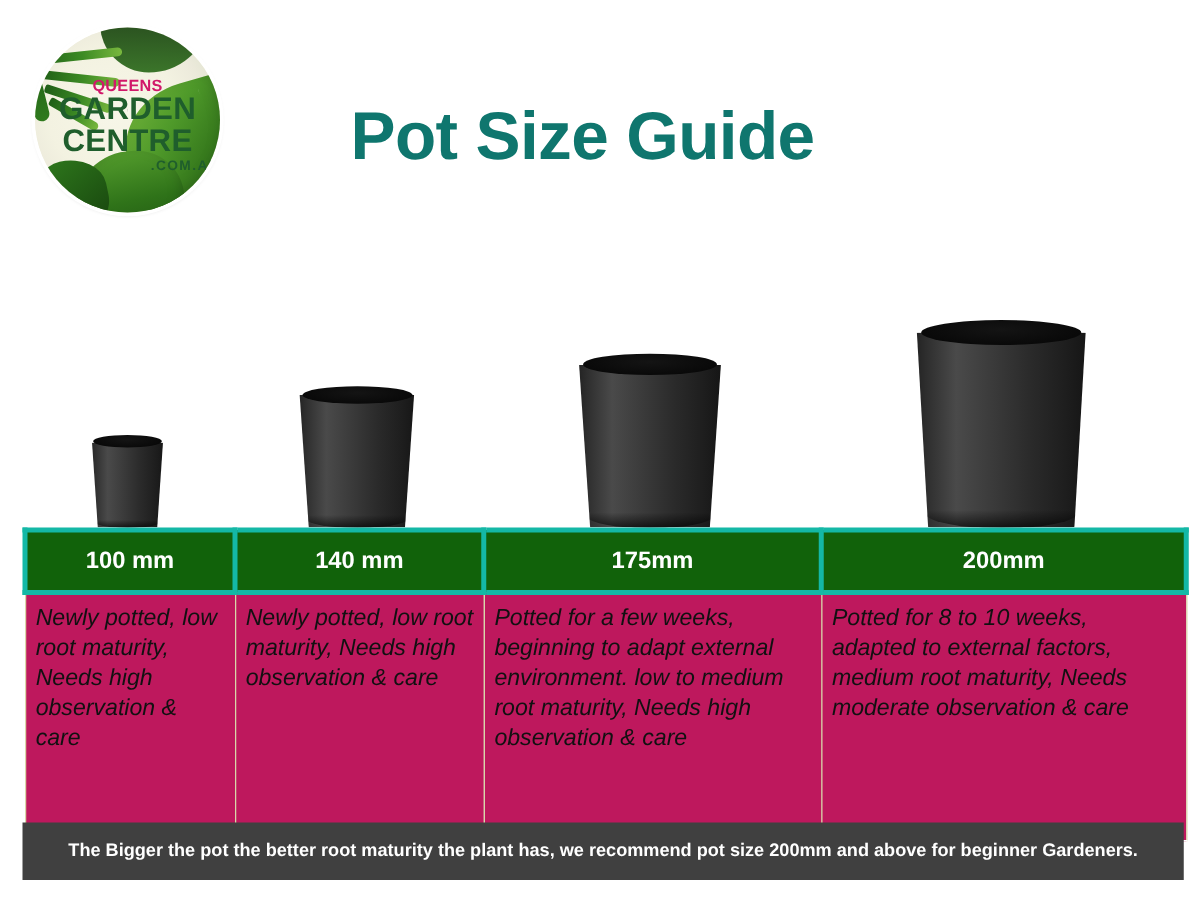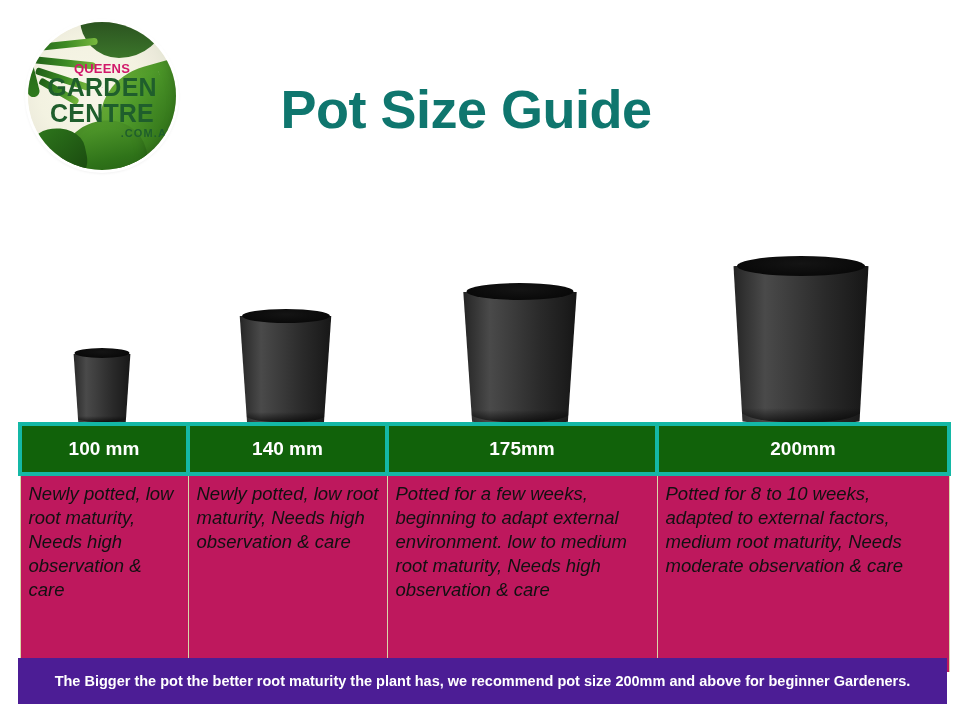--- a/index.html
+++ b/index.html
@@ -276,21 +276,21 @@
   #size-table col.c3 { width: 270px; }
   #size-table col.c4 { width: 292px; }
 
   
   #footer-bar {
     position: absolute;
     left: 18px;
     top: 658px;
     width: 929px;
     height: 46px;
-    background: #4c1d95;
+    background: #404040;
     color: #ffffff;
     font-size: 14.5px;
     font-weight: bold;
     display: flex;
     align-items: center;
     justify-content: center;
     text-align: center;
     padding: 0 8px;
     box-sizing: border-box;
   }

